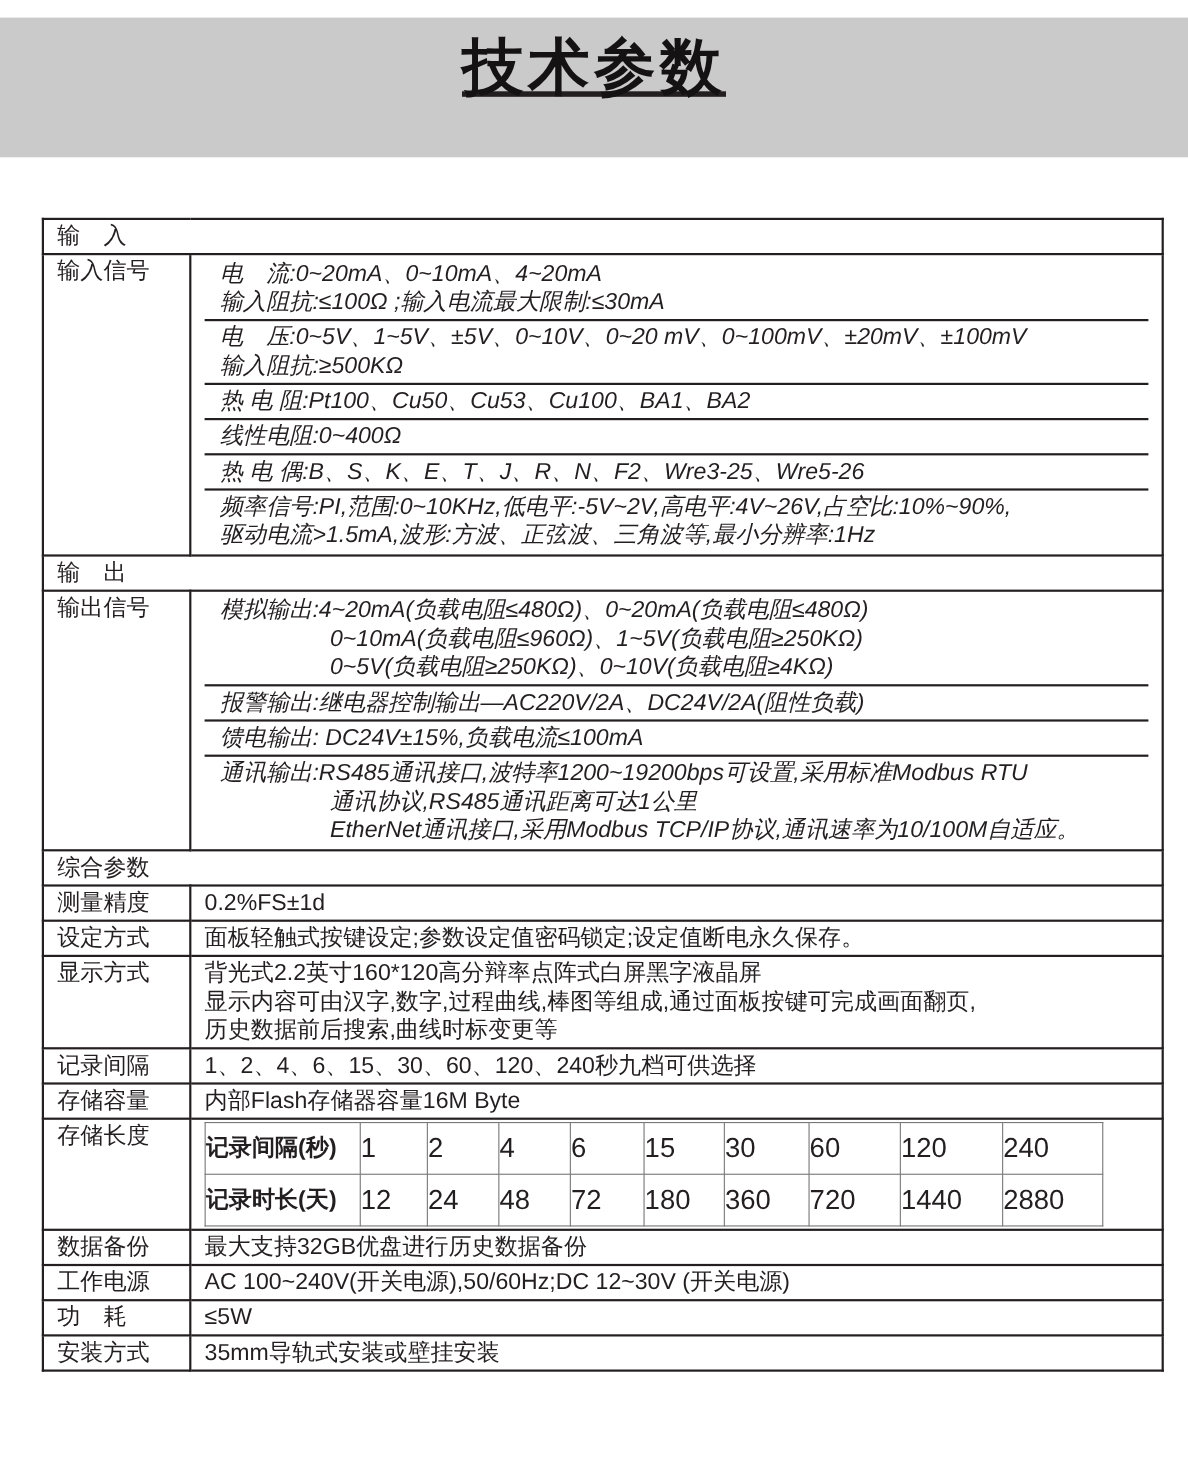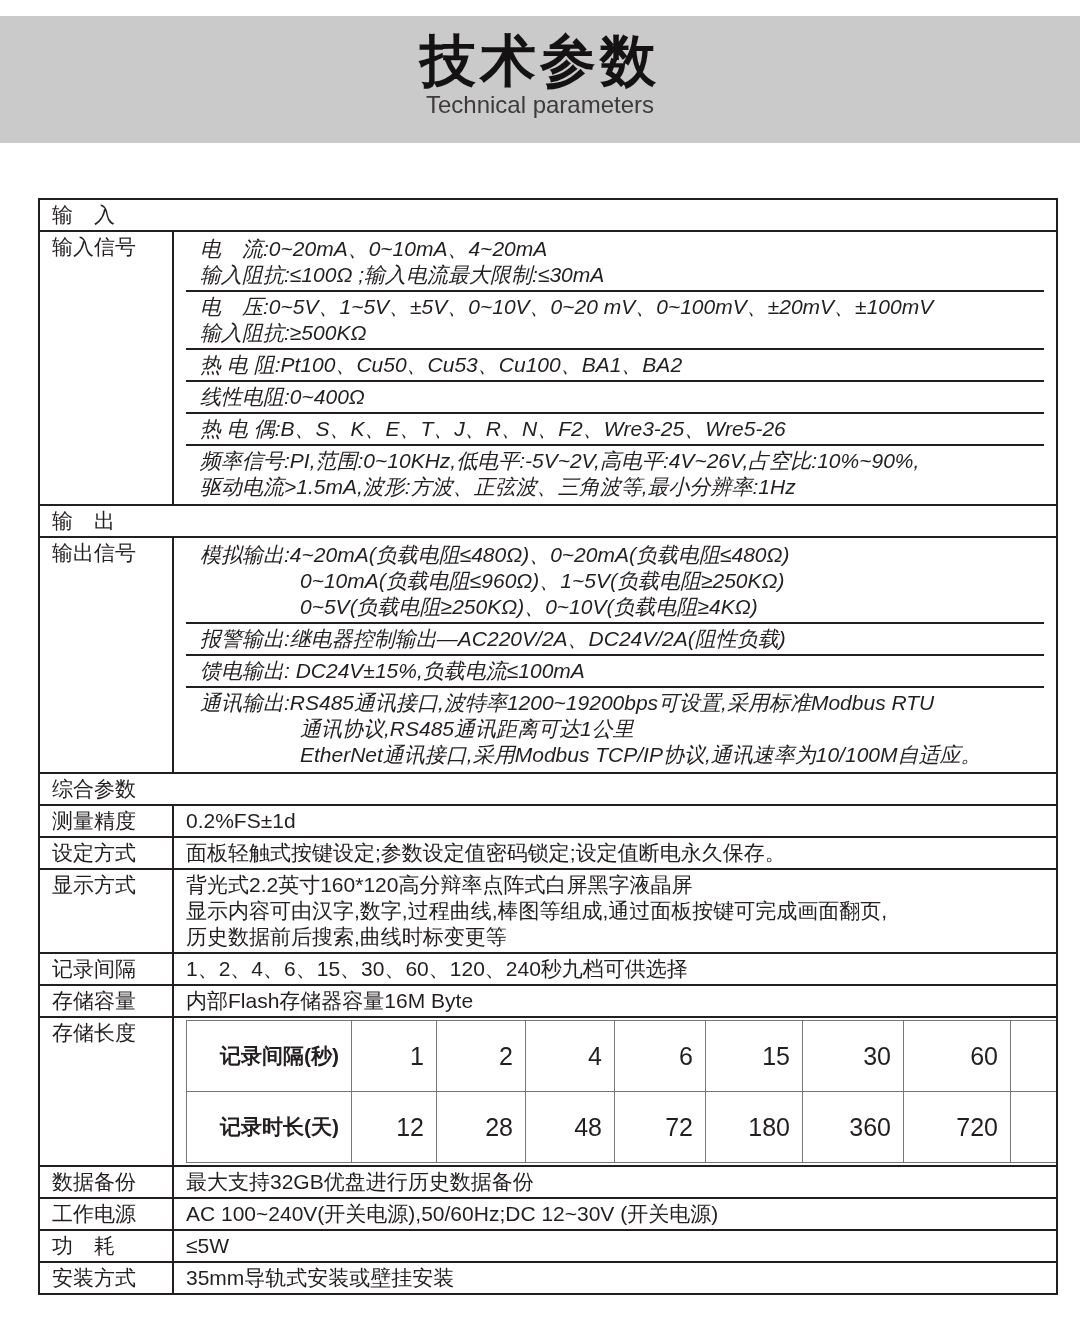--- a/index.html
+++ b/index.html
@@ -8,21 +8,21 @@
     background:#ffffff;
     font-family:"Liberation Sans","DejaVu Sans",sans-serif;
     color:var(--text,#231f20);
     -webkit-font-smoothing:antialiased;
   }
   
   .top-strip{position:absolute;left:0;top:0;width:100%;height:16px;background:#ffffff;}
   .band{
     position:absolute;left:0;top:16px;width:100%;height:127px;
     background:var(--band,#cbcaca);
-    display:flex;flex-direction:column;align-items:center;justify-content:flex-start;
+    display:flex;flex-direction:column;align-items:center;justify-content:space-between;text-decoration:underline;
   }
   .band .title{
     margin-top:14px;font-size:56px;line-height:62px;font-weight:bold;
     letter-spacing:4px;color:#151213;
   }
   .band .subtitle{
     font-size:24px;line-height:28px;color:#3d3a3b;letter-spacing:0px;margin-top:-1px;
   }
   
   table.spec{
@@ -43,34 +43,33 @@
   .sub + .sub{border-top:2px solid var(--border,#231f20);}
   .indent{padding-left:100px;}
   
   td.storage-cell{padding:14px 0 40px 14px;}
   table.storage{
     border-collapse:collapse;table-layout:fixed;width:806px;
     font-size:21px;color:var(--text,#231f20);
   }
   table.storage td{
     border:1px solid var(--inner_border,#777777);
-    padding:12px;height:46px;text-align:right;vertical-align:middle;
+    padding:0;height:46px;text-align:left;vertical-align:middle;
     white-space:nowrap;overflow:hidden;
   }
   table.storage td.shead{width:140px;font-size:21px;font-weight:600;}
   table.storage td.num{font-size:25px;font-weight:500;}
 </style>
 </head>
 <body>
 
 <div class="top-strip"></div>
 
 <div class="band">
   <div class="title">技术参数</div>
-  <div class="subtitle">Technical parameters</div>
 </div>
 
 <table class="spec">
   <colgroup>
       <col style="width:134px">
       <col>
     </colgroup>
 
   <tbody>
       <tr>
@@ -166,21 +165,21 @@
           <td class="num" style="width:66px">6</td>
           <td class="num" style="width:72px">15</td>
           <td class="num" style="width:76px">30</td>
           <td class="num" style="width:82px">60</td>
           <td class="num" style="width:92px">120</td>
           <td class="num" style="width:90px">240</td>
         </tr>
         <tr>
           <td class="shead">记录时长(天)</td>
           <td class="num">12</td>
-          <td class="num">28</td>
+          <td class="num">24</td>
           <td class="num">48</td>
           <td class="num">72</td>
           <td class="num">180</td>
           <td class="num">360</td>
           <td class="num">720</td>
           <td class="num">1440</td>
           <td class="num">2880</td>
         </tr>
       </tbody>
           </table>

